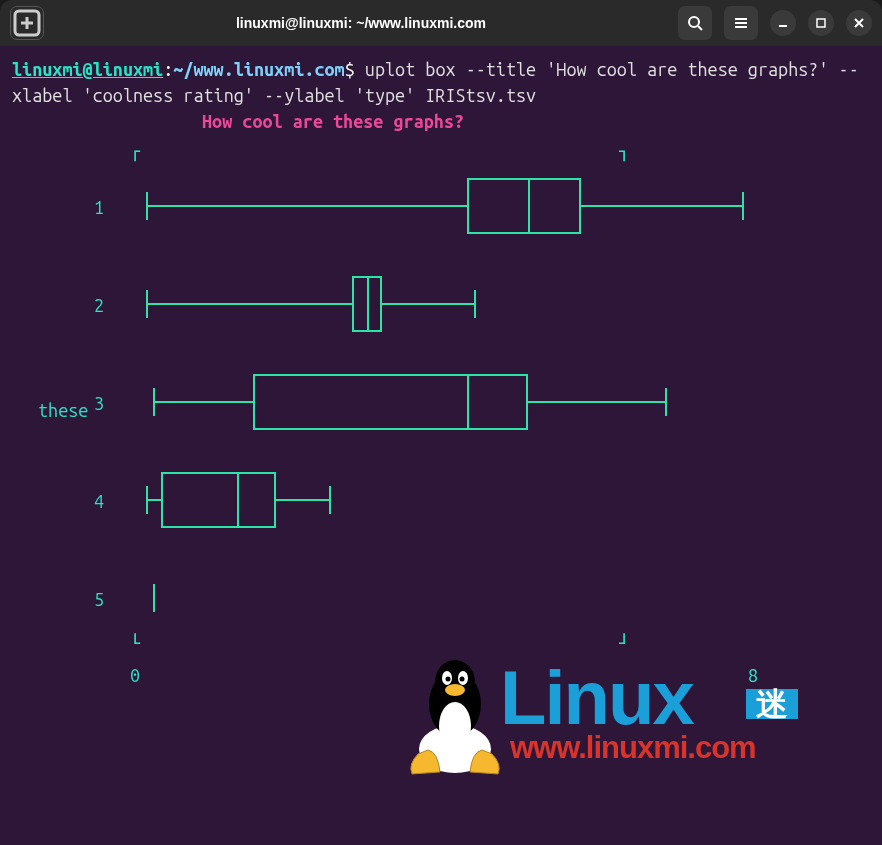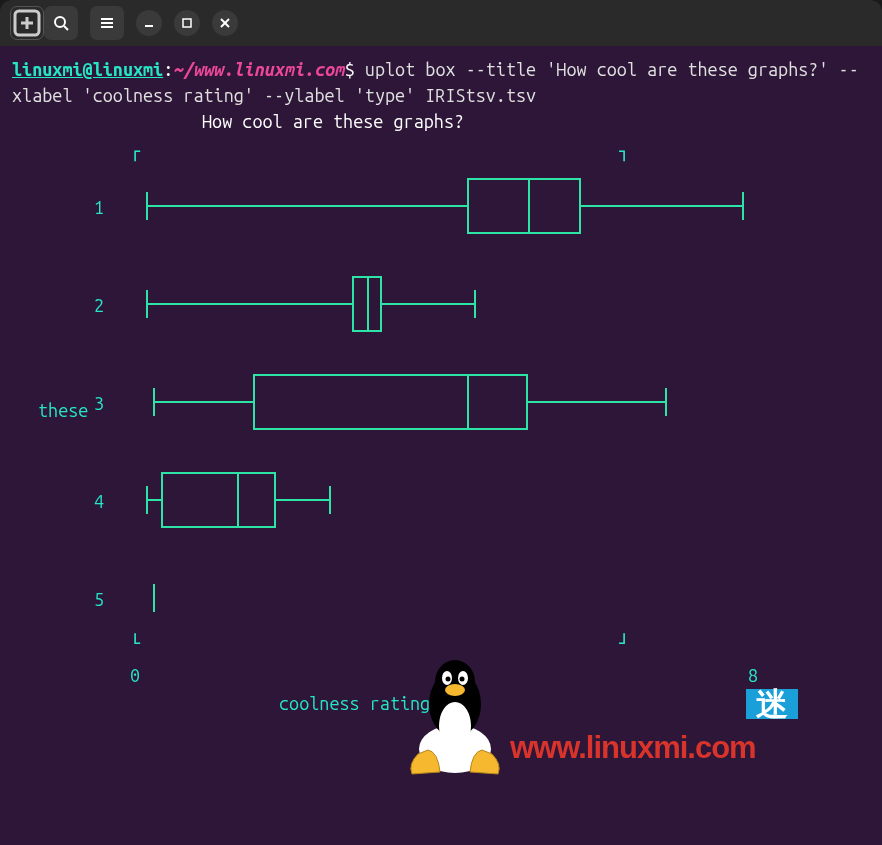--- a/index.html
+++ b/index.html
@@ -87,27 +87,27 @@
       padding: 10px 12px;
       color: #e0e0e0;
       font-family: 'Ubuntu Mono', 'DejaVu Sans Mono', monospace;
       font-size: 18px;
       line-height: 26px;
       overflow: hidden;
       position: relative;
     }
     .prompt-user { color: #26e6c6; font-weight: bold; text-decoration: underline; }
     .prompt-colon { color: #fff; }
-    .prompt-path { color: #ec4899; font-weight: bold; font-style: italic; }
+    .prompt-path { color: #7dd3fc; font-weight: bold; }
     .prompt-dollar { color: #fff; }
     .cmd { color: #e0e0e0; }
     
     .chart-title {
-      color: #ffffff;
-      font-weight: normal;
+      color: #ec4899;
+      font-weight: bold;
       margin-left: 190px;
     }
     
     .chart-area {
       position: relative;
       margin-top: 8px;
       height: 560px;
     }
     
     .plot-left {
@@ -248,20 +248,21 @@
 <div class="titlebar">
   <div class="titlebar-left">
     <div class="new-tab-btn">
       <svg viewBox="0 0 16 16" fill="none" stroke="#ccc" stroke-width="1.5">
           <rect x="2" y="2" width="12" height="12" rx="2"></rect>
           <line x1="8" y1="5" x2="8" y2="11"></line>
           <line x1="5" y1="8" x2="11" y2="8"></line>
         </svg>
     </div>
   </div>
+  <div class="titlebar-center">linuxmi@linuxmi: ~/www.linuxmi.com</div>
   <div class="titlebar-right">
     <div class="tb-btn">
       <svg viewBox="0 0 16 16" fill="none" stroke="#fff" stroke-width="2">
           <circle cx="7" cy="7" r="5"></circle>
           <line x1="11" y1="11" x2="15" y2="15"></line>
         </svg>
     </div>
     <div class="tb-btn">
       <svg viewBox="0 0 16 16" fill="none" stroke="#fff" stroke-width="2">
           <line x1="2" y1="4" x2="14" y2="4"></line>
@@ -309,21 +310,20 @@
 
       <span class="axis-top-tick" style="left:6px">┌</span>
       <span class="axis-top-tick" style="left:495px">┐</span>
       <span class="axis-bottom-tick" style="left:6px">└</span>
       <span class="axis-bottom-tick" style="left:495px">┘</span>
 
       <span class="x-tick" style="left:6px">0</span>
       <span class="x-tick" style="left:317px">4</span>
       <span class="x-tick" style="left:624px">8</span>
 
-      <span class="x-label">coolness rating</span>
 
       <div class="boxrow" style="top:36px;">
         <div class="whisker-cap" style="left:22px; top:14px; height:28px;"></div>
         <div class="whisker-line" style="left:22px; width:321px;"></div>
         <div class="box" style="left:343px; width:114px;"></div>
         <div class="median" style="left:404px;"></div>
         <div class="whisker-line" style="left:457px; width:161px;"></div>
         <div class="whisker-cap" style="left:618px; top:14px; height:28px;"></div>
       </div>
 
@@ -369,17 +369,18 @@
       <ellipse cx="55" cy="28" rx="20" ry="22" fill="#000"></ellipse>
       <ellipse cx="47" cy="24" rx="5" ry="7" fill="#fff"></ellipse>
       <ellipse cx="63" cy="24" rx="5" ry="7" fill="#fff"></ellipse>
       <circle cx="48" cy="25" r="2.5" fill="#000"></circle>
       <circle cx="62" cy="25" r="2.5" fill="#000"></circle>
       <ellipse cx="55" cy="36" rx="10" ry="6" fill="#f5b82e"></ellipse>
       <ellipse cx="55" cy="72" rx="16" ry="24" fill="#fff"></ellipse>
       <path d="M 18 100 Q 8 110 12 120 L 40 118 Q 38 98 28 96 Z" fill="#f5b82e" stroke="#b3841b" stroke-width="1"></path>
       <path d="M 92 100 Q 102 110 98 120 L 70 118 Q 72 98 82 96 Z" fill="#f5b82e" stroke="#b3841b" stroke-width="1"></path>
     </svg>
+    <div class="linux-text">Linux</div>
     <div class="mi-text">迷</div>
     <div class="url-text">www.linuxmi.com</div>
   </div>
 
 </div>
 
 </body></html>

